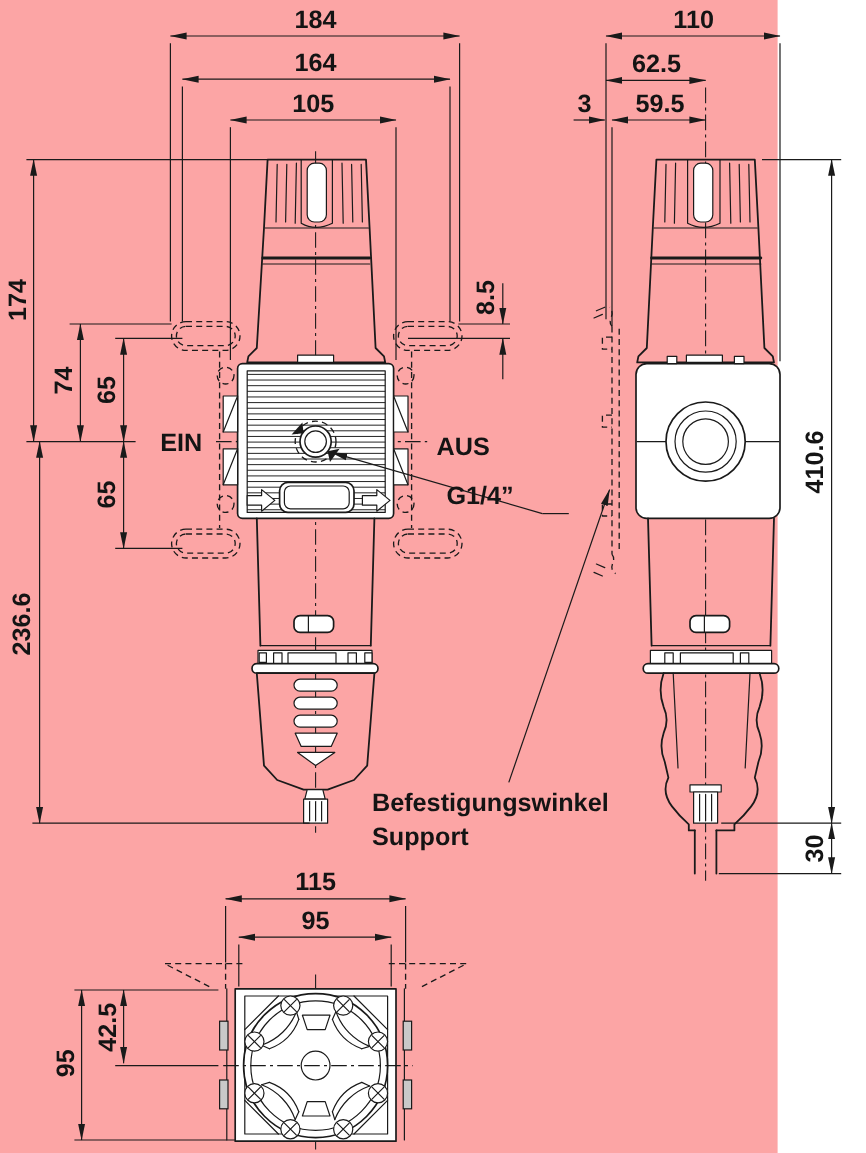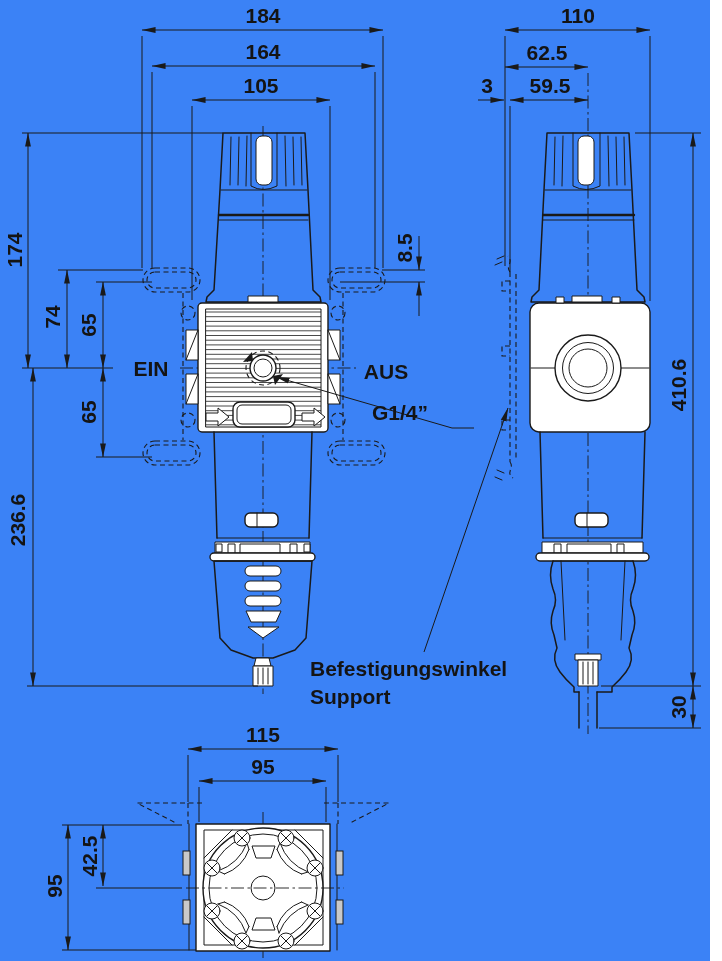--- a/index.html
+++ b/index.html
@@ -1,16 +1,16 @@
 <!DOCTYPE html>
 <html><head>
 <meta charset="utf-8">
 <style>
   html,body{margin:0;padding:0;background:#fff;}
-  .page{width:710px;height:961px;position:relative;background:#3b82f6;}
+  .page{width:648px;height:961px;position:relative;background:#fca5a5;}
   svg{display:block;}
   .ln{fill:none;stroke:#1a1a1a;stroke-width:1.5;stroke-linejoin:round;stroke-linecap:round;}
   .lt{fill:none;stroke:#1a1a1a;stroke-width:1;stroke-linejoin:round;stroke-linecap:round;}
   .fw{fill:#fff;stroke:#1a1a1a;stroke-width:1.4;stroke-linejoin:round;}
   .fwt{fill:#fff;stroke:#1a1a1a;stroke-width:1;stroke-linejoin:round;}
   .gry{fill:#c9c9c9;stroke:#1a1a1a;stroke-width:1;}
   .dim{fill:none;stroke:#1a1a1a;stroke-width:1;}
   .dsh{fill:none;stroke:#1a1a1a;stroke-width:1.1;stroke-dasharray:5 3.5;stroke-linejoin:round;}
   .cl{fill:none;stroke:#1a1a1a;stroke-width:0.9;stroke-dasharray:13 3.5 2.5 3.5;}
   .fin{stroke:#1a1a1a;stroke-width:0.8;}

